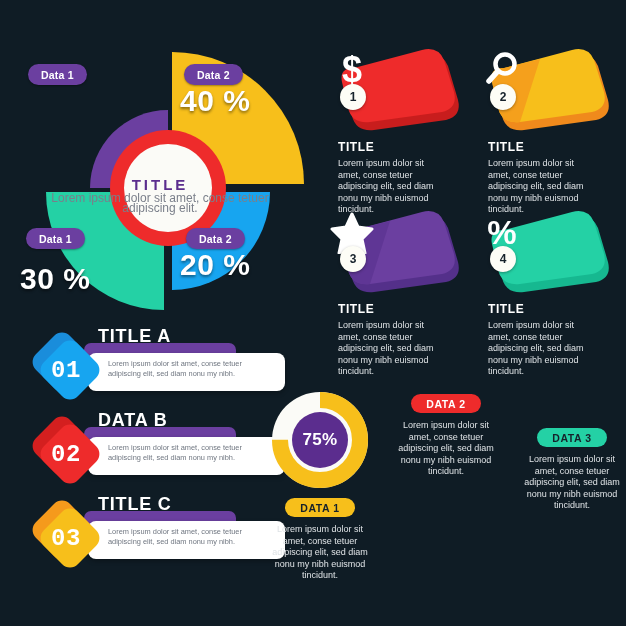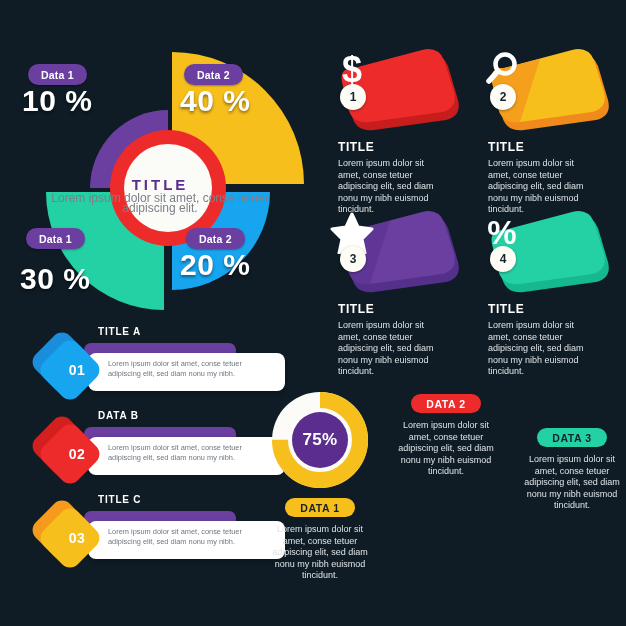--- a/index.html
+++ b/index.html
@@ -66,21 +66,21 @@
   }
   .acard-text{
     color:#dfe3e6;font-size:9px;line-height:11.6px;margin-left:8px;width:108px;
   }
 
   
   #steps{position:absolute;left:38px;top:326px;width:260px;height:260px;}
   .step{position:absolute;width:260px;height:70px;}
   .step-title{
     position:absolute;left:60px;top:0;
-    color:#ffffff;font-size:10px;font-weight:bold;letter-spacing:.8px;
+    color:#ffffff;font-size:18px;font-weight:bold;letter-spacing:.8px;
   }
   .step-purple{
     position:absolute;left:46px;top:17px;width:152px;height:20px;
     background:#6b3fa0;border-radius:7px;
   }
   .step-panel{
     position:absolute;left:50px;top:27px;width:197px;height:38px;
     background:#ffffff;border-radius:8px;
     box-shadow:0 2px 5px rgba(0,0,0,.3);
   }
@@ -90,23 +90,23 @@
   }
   .step-diamond-back{
     position:absolute;left:0;top:12px;width:48px;height:48px;
     border-radius:11px;transform:rotate(45deg);
   }
   .step-diamond-front{
     position:absolute;left:8px;top:20px;width:48px;height:48px;
     border-radius:11px;transform:rotate(45deg);
   }
   .step-num{
-    position:absolute;left:15px;top:20px;width:48px;height:48px;
+    position:absolute;left:4px;top:20px;width:48px;height:48px;
     display:flex;align-items:center;justify-content:center;
-    color:#ffffff;font-size:14px;font-weight:bold;letter-spacing:.5px;
+    color:#ffffff;font-size:24px;font-weight:bold;letter-spacing:.5px;font-family:Liberation Mono, monospace;
   }
 
   
   #donuts{position:absolute;left:268px;top:388px;width:356px;height:200px;}
   .donut{position:absolute;width:104px;}
   .donut-art{position:relative;width:104px;height:104px;}
   .donut-label{
     position:absolute;left:0;top:0;width:104px;height:104px;
     display:flex;align-items:center;justify-content:center;
     color:#ffffff;font-size:17px;font-weight:bold;letter-spacing:.3px;
@@ -146,21 +146,20 @@
       <path id="seg-br" d="M 172 146 L 270 146 A 98 98 0 0 1 172 244 Z" fill="#17a5f0"></path>
 
       <circle cx="168" cy="142" r="58" fill="#ee2b2b"></circle>
       <circle cx="168" cy="142" r="44" fill="#fbfbf7"></circle>
     </svg>
 
     <div id="pie-center-title" style="top:130px;">TITLE</div>
     <div id="pie-center-desc" style="top:148px;">Lorem ipsum dolor sit amet, conse tetuer adipiscing elit.</div>
 
     <div class="pill" style="left:28px;top:18px;">Data 1</div>
-    <div class="pct" style="left:22px;top:38px;">10 %</div>
 
     <div class="pill" style="left:184px;top:18px;">Data 2</div>
     <div class="pct" style="left:180px;top:38px;">40 %</div>
 
     <div class="pill" style="left:26px;top:182px;">Data 1</div>
     <div class="pct" style="left:20px;top:216px;">30 %</div>
 
     <div class="pill" style="left:186px;top:182px;">Data 2</div>
     <div class="pct" style="left:180px;top:202px;">20 %</div>
   </div>

